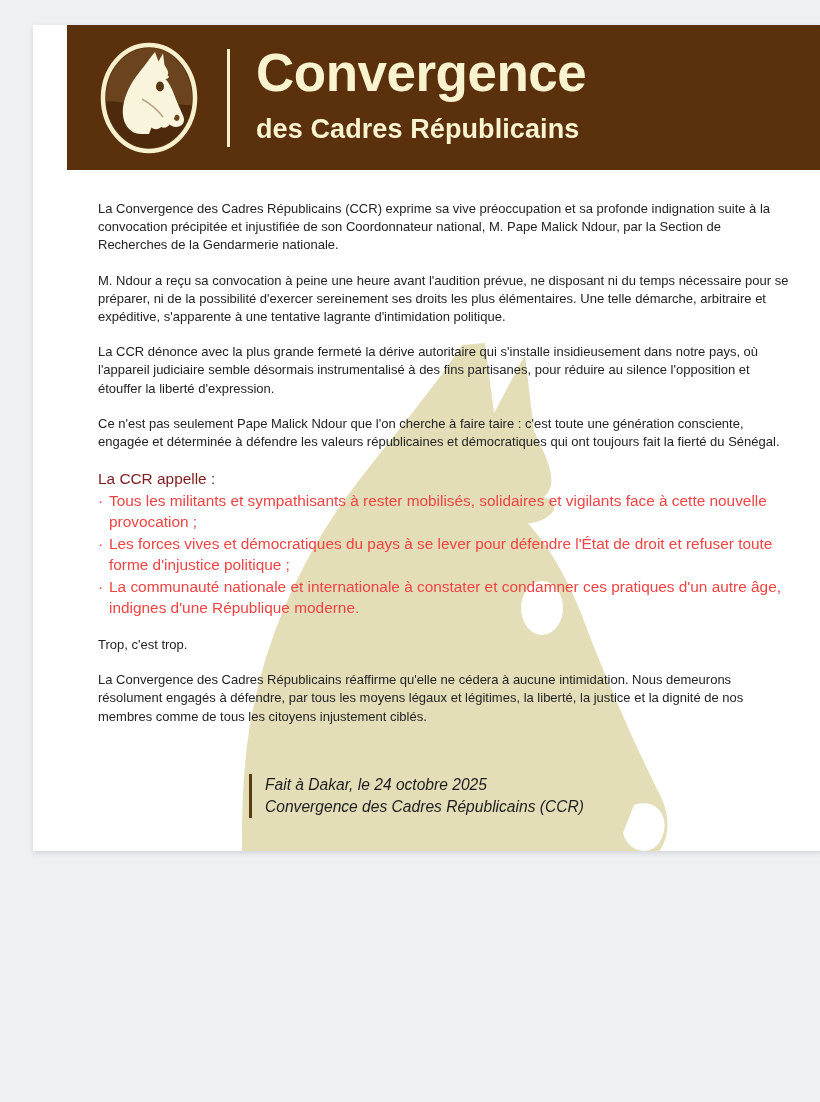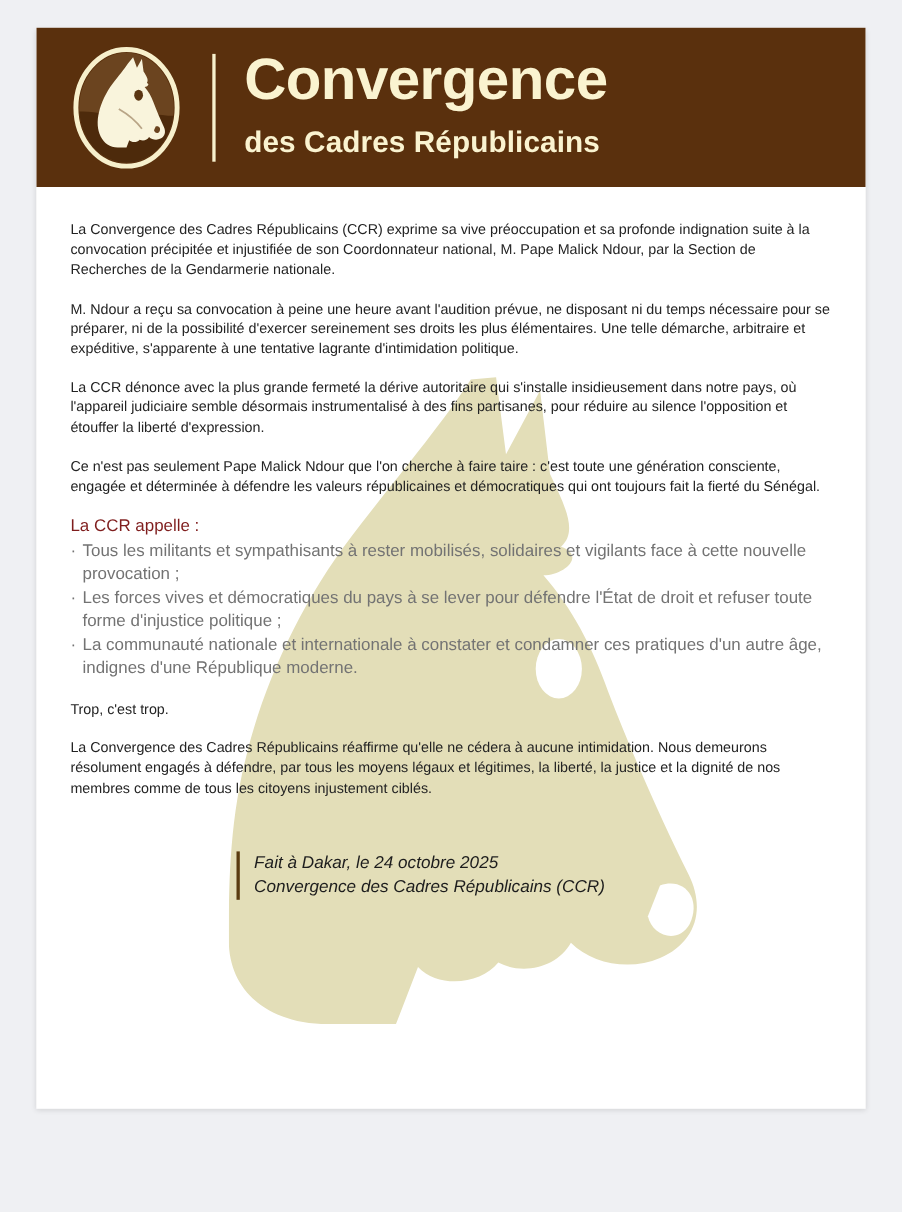--- a/index.html
+++ b/index.html
@@ -13,24 +13,25 @@
     background: #eff0f3;
     font-family: "Liberation Sans", sans-serif;
     overflow: hidden;
   }
 
   .page {
     position: absolute;
     left: 33px;
     top: 25px;
     width: 754px;
-    height: 983px;
+    height: 826px;
     background: #ffffff;
     box-shadow: 0 2px 5px rgba(0,0,0,0.12);
     overflow: hidden;
+    padding-left: 34px;
   }
 
   
   .header {
     position: relative;
     height: 145px;
     background: #5a300d;
     display: flex;
     align-items: center;
     overflow: hidden;
@@ -128,21 +129,21 @@
     line-height: 1.40;
     margin: 0;
   }
   ul.calls {
     list-style: none;
     margin: 0 0 17px 0;
     padding: 0;
   }
   ul.calls li {
     font-size: 15.4px;
-    color: #737373;
+    color: #ef4444;
     line-height: 1.40;
     padding-left: 11px;
     text-indent: -11px;
     margin: 0;
   }
   ul.calls li .bul {
     display: inline-block;
     width: 11px;
     text-indent: 0;
   }

